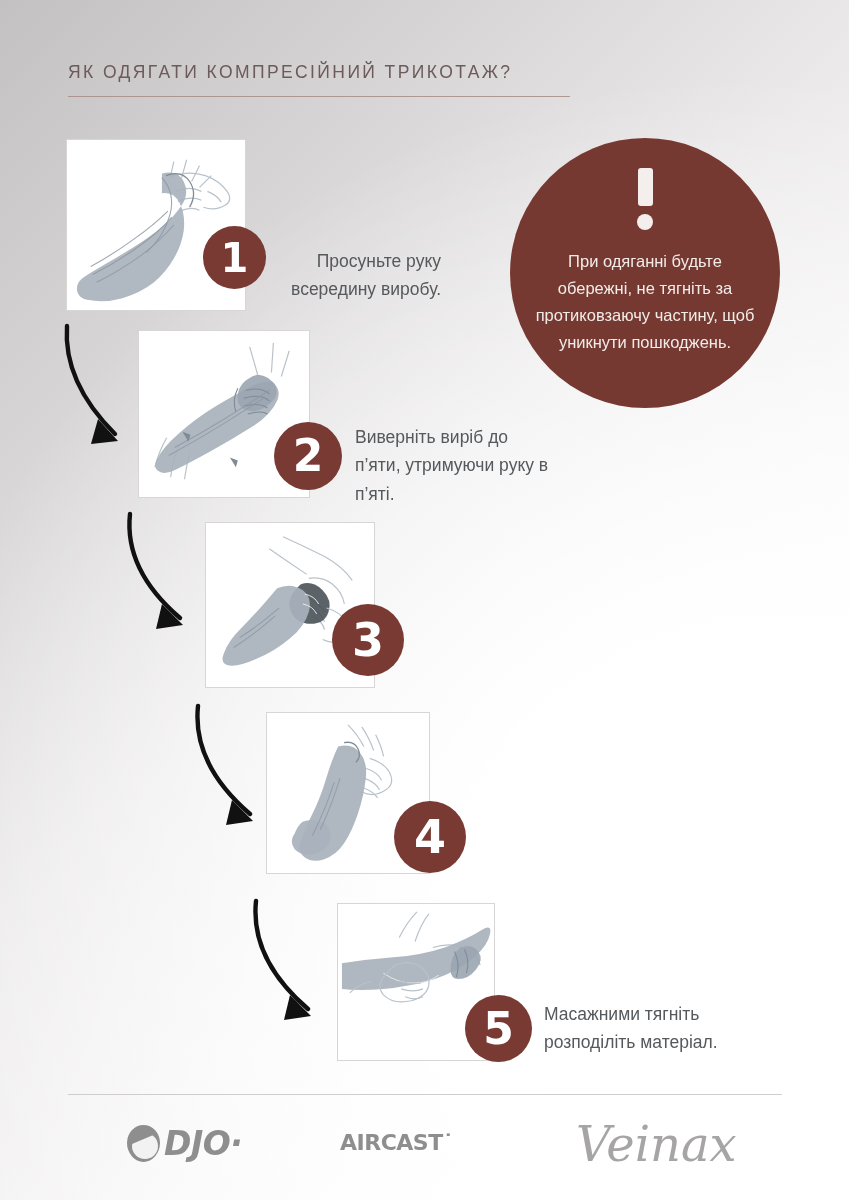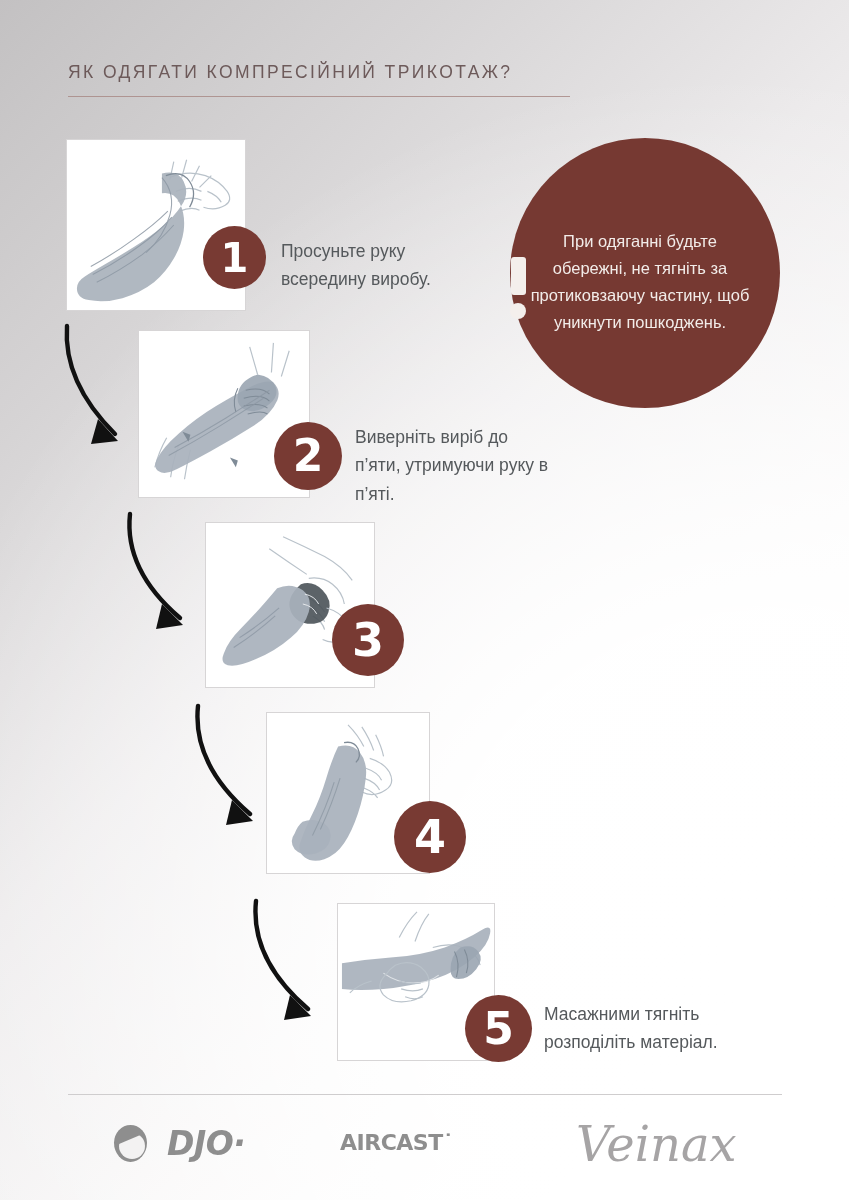--- a/index.html
+++ b/index.html
@@ -84,21 +84,21 @@
   
   #warning-circle {
     position: absolute;
     left: 510px;
     top: 138px;
     width: 270px;
     height: 270px;
     border-radius: 50%;
     background: #763932;
     display: flex;
-    flex-direction: row;
+    flex-direction: column;
     align-items: center;
   }
   #warning-excl {
     margin-top: 30px;
     width: 16px;
     display: flex;
     flex-direction: column;
     align-items: center;
   }
   #warning-excl .bar {
@@ -133,21 +133,21 @@
     background: #cfcdce;
   }
   #footer-logos {
     position: absolute;
     left: 68px;
     top: 1110px;
     width: 714px;
     height: 70px;
   }
   .logo { position: absolute; color: #8e8e8e; }
-  #logo-djo { left: 46px; top: 14px; display: flex; align-items: center; gap: 16px; }
+  #logo-djo { left: 59px; top: 14px; display: flex; align-items: center; }
   #logo-djo .djo-mark {
     width: 33px; height: 37px;
     background: #8e8e8e;
     border-radius: 50% 50% 50% 50% / 48% 48% 52% 52%;
     position: relative;
     margin-right: 4px;
   }
   #logo-djo .djo-mark::after {
     content: "";
     position: absolute;
@@ -215,21 +215,21 @@
         <path d="M26 136 q24 -12 46 -28 q20 -14 34 -30"></path>
         <path d="M30 144 q24 -12 46 -28 q18 -14 32 -30"></path>
         <path d="M96 38 q14 16 8 38 q-6 22 -24 38"></path>
       </g>
       <path d="M100 36 q16 -6 24 6 q8 12 0 26" fill="none" stroke="#7f8b97" stroke-width="1.3"></path>
     </svg>
   </div>
   <div class="badge" style="left:203px; top:226px; width:63px; height:63px; font-size:40px;">
     <span>1</span>
   </div>
-  <div class="caption" style="left:281px; top:237px; width:160px;">Просуньте руку всередину виробу.</div>
+  <div class="caption" style="left:281px; top:247px; width:160px;text-align:right;">Просуньте руку всередину виробу.</div>
 
   <div class="arrow" style="left:60px; top:320px; width:100px; height:145px;">
     <svg width="100" height="145" viewBox="0 0 100 145">
       <path d="M7 6 q-4 56 48 108" fill="none" stroke="#111111" stroke-width="4.4" stroke-linecap="round"></path>
       <path d="M38 99 l20 22 l-27 3 z" fill="#111111"></path>
     </svg>
   </div>
 
   <div class="panel" style="left:138px; top:330px; width:172px; height:168px;">
     <svg viewBox="0 0 172 168">

